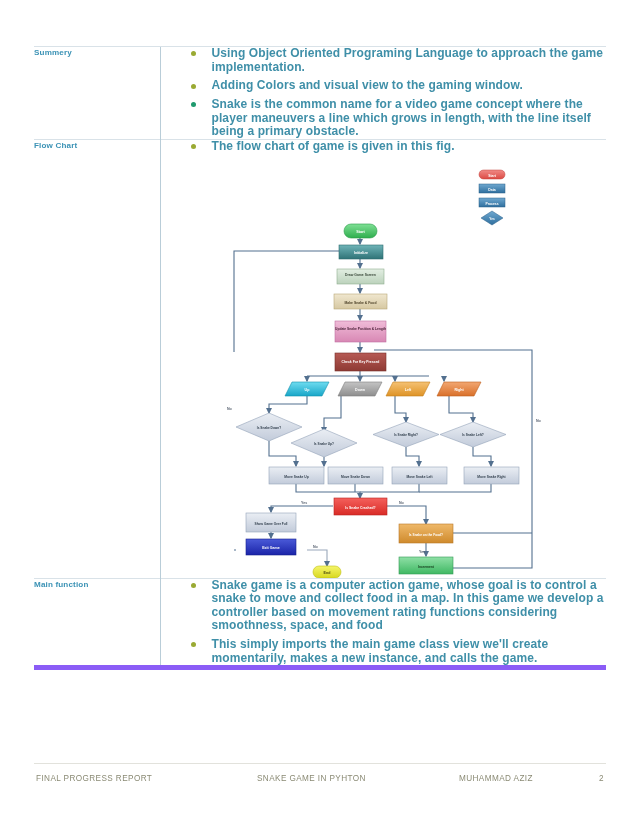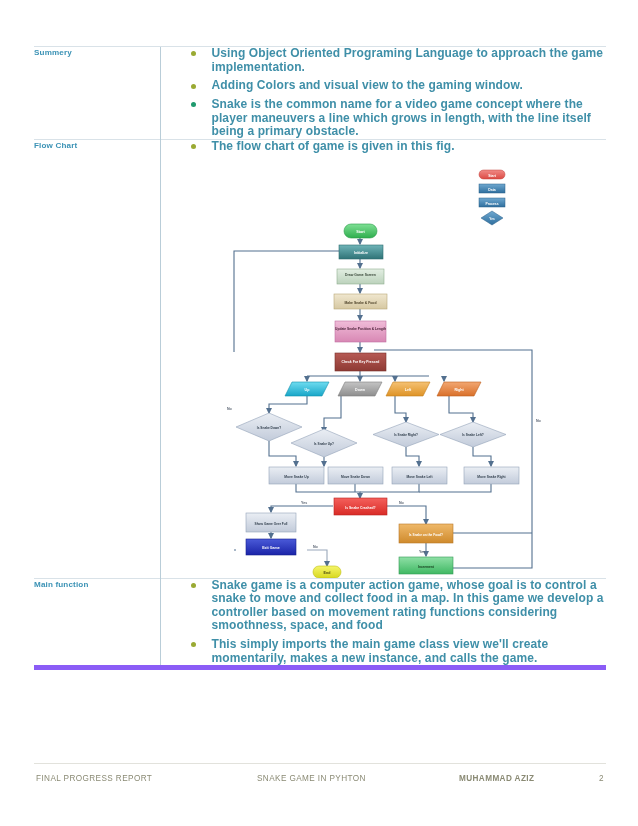--- a/index.html
+++ b/index.html
@@ -86,21 +86,21 @@
     left: 34px; top: 763px;
     width: 572px;
     border-top: 1px solid #e2e2dc;
     padding-top: 10px;
     font-size: 8.2px;
     color: #8a8a74;
     letter-spacing: .4px;
   }
   .footer .f-left   { position: absolute; left: 2px;   top: 10px; }
   .footer .f-mid    { position: absolute; left: 200px; top: 10px; margin-left: 23px; }
-  .footer .f-right  { position: absolute; left: 425px; top: 10px; font-weight: bold; }
+  .footer .f-right  { position: absolute; left: 425px; top: 10px; }
   .footer .f-page   { position: absolute; right: 2px;  top: 10px; }
 </style>
 </head>
 <body>
 
 <div class="page">
   <table class="tbl">
     <tbody>
 
       <tr>

